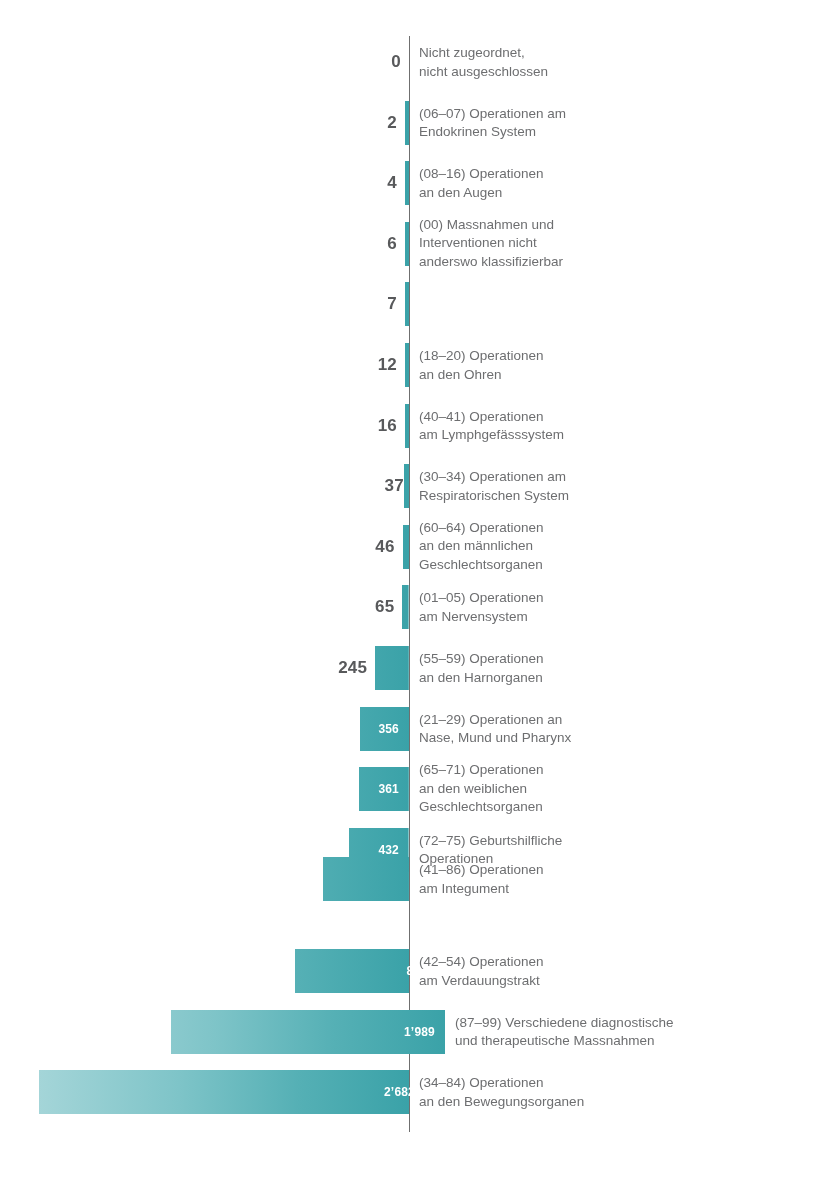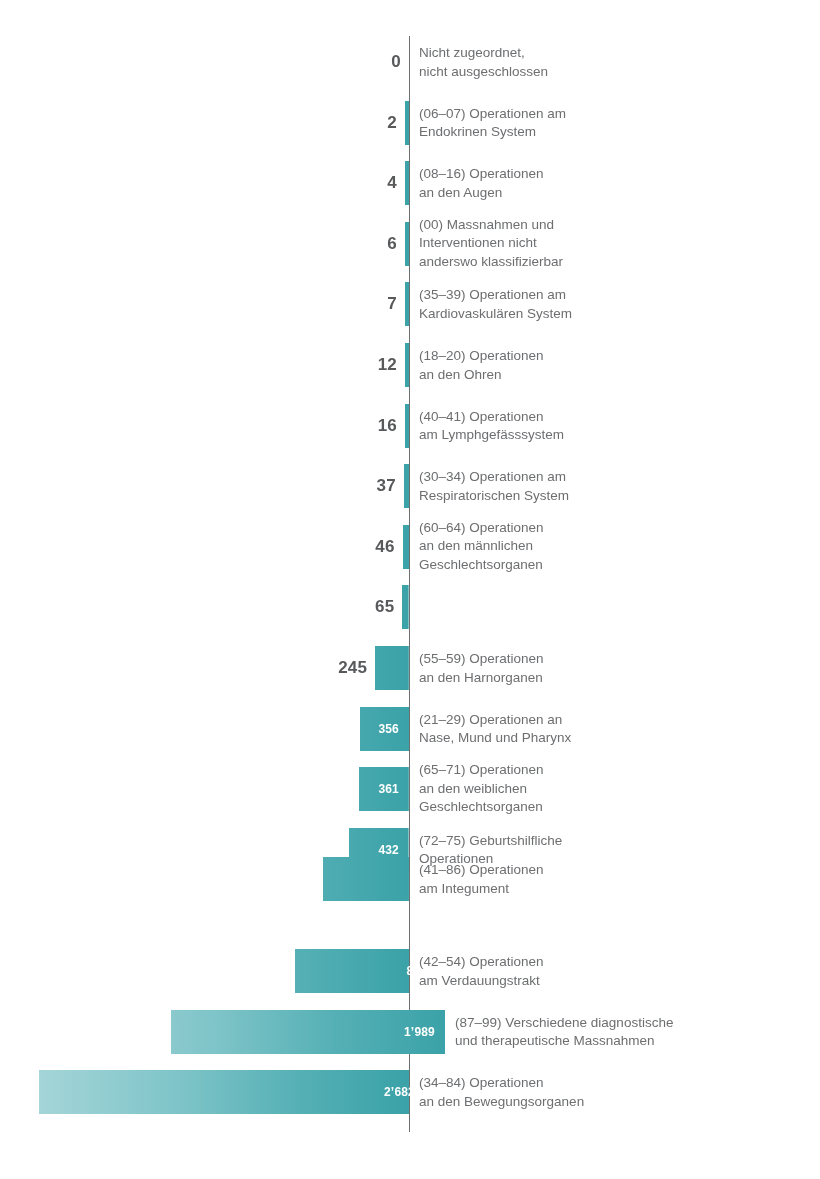--- a/index.html
+++ b/index.html
@@ -112,51 +112,51 @@
       <div class="row" style="top: 221.8px; height: 44px;">
         <div class="bar" style="width: 4px; left: 405px; background-size: 370px 100%; background-position: -366px 0px; background-repeat: no-repeat;"></div>
         <div class="value-outside" style="left: 0px; width: 397px;">6</div>
         <div class="caption">(00) Massnahmen und
 Interventionen nicht
 anderswo klassifizierbar</div>
       </div>
       <div class="row" style="top: 282.4px; height: 44px;">
         <div class="bar" style="width: 4px; left: 405px; background-size: 370px 100%; background-position: -366px 0px; background-repeat: no-repeat;"></div>
         <div class="value-outside" style="left: 0px; width: 397px;">7</div>
-        <div class="caption">(35–39) Operationen am
-Kardiovaskulären System</div>
       </div>
       <div class="row" style="top: 343px; height: 44px;">
         <div class="bar" style="width: 4px; left: 405px; background-size: 370px 100%; background-position: -366px 0px; background-repeat: no-repeat;"></div>
         <div class="value-outside" style="left: 0px; width: 397px;">12</div>
         <div class="caption">(18–20) Operationen
 an den Ohren</div>
       </div>
       <div class="row" style="top: 403.6px; height: 44px;">
         <div class="bar" style="width: 4px; left: 405px; background-size: 370px 100%; background-position: -366px 0px; background-repeat: no-repeat;"></div>
         <div class="value-outside" style="left: 0px; width: 397px;">16</div>
         <div class="caption">(40–41) Operationen
 am Lymphgefässsystem</div>
       </div>
       <div class="row" style="top: 464.2px; height: 44px;">
         <div class="bar" style="width: 5.1044px; left: 403.896px; background-size: 370px 100%; background-position: -364.896px 0px; background-repeat: no-repeat;"></div>
-        <div class="value-outside" style="left: 0px; width: 395.896px; text-align: right;">37</div>
+        <div class="value-outside" style="left: 8px; width: 395.896px; text-align: right;">37</div>
         <div class="caption">(30–34) Operationen am
 Respiratorischen System</div>
       </div>
       <div class="row" style="top: 524.8px; height: 44px;">
         <div class="bar" style="width: 6.34601px; left: 402.654px; background-size: 370px 100%; background-position: -363.654px 0px; background-repeat: no-repeat;"></div>
         <div class="value-outside" style="left: 0px; width: 394.654px;">46</div>
         <div class="caption">(60–64) Operationen
 an den männlichen
 Geschlechtsorganen</div>
       </div>
       <div class="row" style="top: 585.4px; height: 44px;">
         <div class="bar" style="width: 6.62192px; left: 402.378px; background-size: 370px 100%; background-position: -363.378px 0px; background-repeat: no-repeat;"></div>
         <div class="value-outside" style="left: 0px; width: 394.378px;">65</div>
+        <div class="caption">(01–05) Operationen
+am Nervensystem</div>
       </div>
       <div class="row" style="top: 646px; height: 44px;">
         <div class="bar" style="width: 33.7994px; left: 375.201px; background-size: 370px 100%; background-position: -336.201px 0px; background-repeat: no-repeat;"></div>
         <div class="value-outside" style="left: 0px; width: 367.201px;">245</div>
         <div class="caption">(55–59) Operationen
 an den Harnorganen</div>
       </div>
       <div class="row" style="top: 706.6px; height: 44px;">
         <div class="bar" style="width: 49.1126px; left: 359.887px; background-size: 370px 100%; background-position: -320.887px 0px; background-repeat: no-repeat;"></div>
         <div class="value-inside">356</div>

